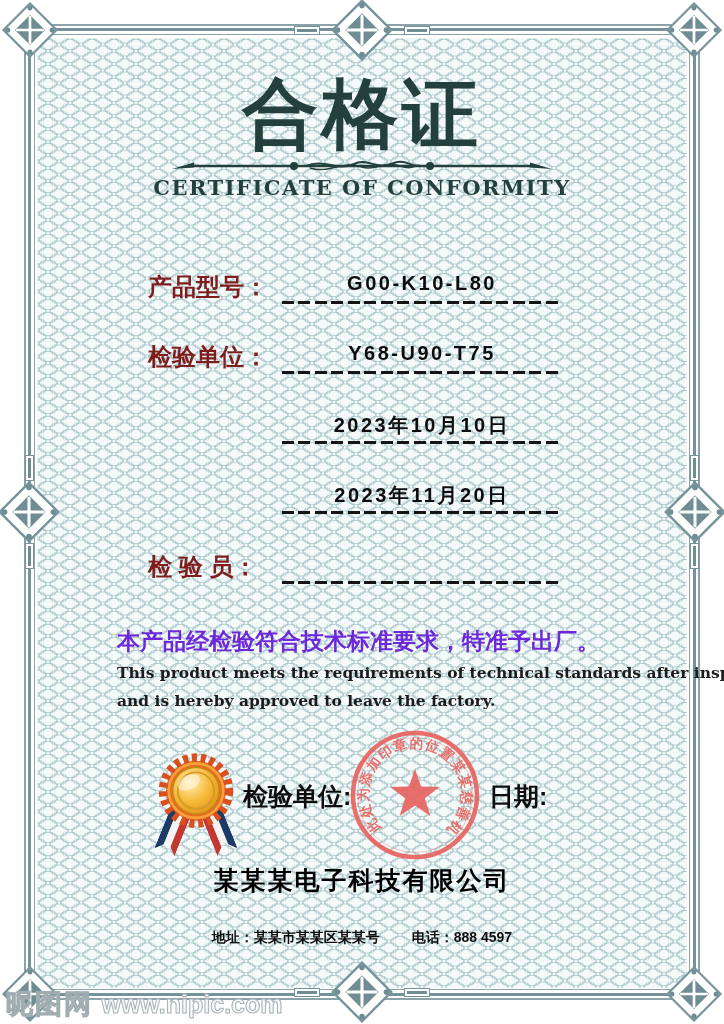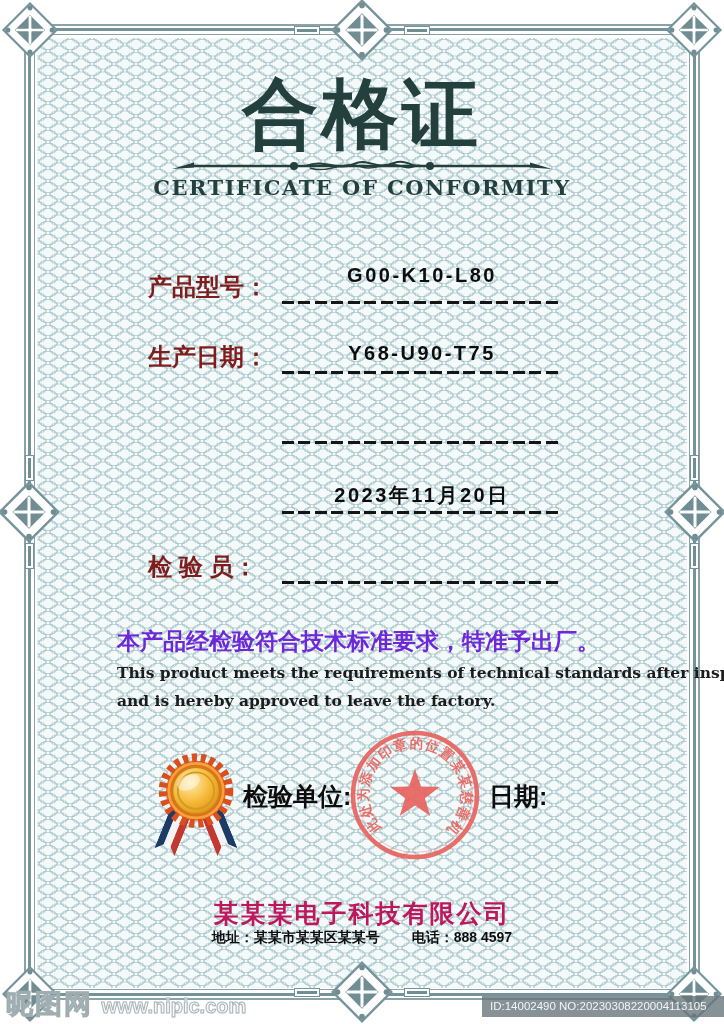--- a/index.html
+++ b/index.html
@@ -50,32 +50,32 @@
   .stmt-zh { position:absolute; left:117px; top:626px; font-size:23px; font-weight:600; color:#6d28d9; z-index:3; white-space:nowrap; }
   .stmt-en { position:absolute; left:117px; font-family:"DejaVu Serif", serif; font-size:15.5px; font-weight:bold; color:#1c1c1c; z-index:3; white-space:nowrap; }
 
   
   .medal { position:absolute; left:146px; top:747px; z-index:3; }
   .unit-label { position:absolute; left:243px; top:780px; font-size:25px; font-weight:bold; color:#0d0d0d; z-index:3; }
   .stamp { position:absolute; left:347px; top:727px; z-index:4; opacity:0.92; }
   .date-label { position:absolute; left:489px; top:780px; font-size:25px; font-weight:bold; color:#0d0d0d; z-index:3; }
 
   
-  .company { position:absolute; top:897px; left:0; width:100%; text-align:center; font-size:25px; font-weight:bold; color:#be185d; letter-spacing:2px; z-index:3; }
+  .company { position:absolute; top:864px; left:0; width:100%; text-align:center; font-size:25px; font-weight:bold; color:#000000; letter-spacing:2px; z-index:3; }
   .address-row { position:absolute; top:929px; left:0; width:100%; text-align:center; font-size:14px; font-weight:bold; color:#0d0d0d; z-index:3; }
   .address-row span { margin:16px 14px; }
 
   
   .wm-left { position:absolute; left:6px; top:986px; z-index:6; white-space:nowrap; }
   .wm-site {
     font-size:27px; font-weight:900; color:rgba(255,255,255,0.92);
     -webkit-text-stroke:1px #9fadb1; text-shadow:0 0 1px #9fadb1; letter-spacing:2px;
   }
   .wm-url {
-    font-size:20px; font-weight:bold; color:rgba(255,255,255,0.90);
+    font-size:25px; font-weight:bold; color:rgba(255,255,255,0.90);
     -webkit-text-stroke:1px #a8b4b8; text-shadow:0 0 1px #a8b4b8; margin-left:4px;
   }
   .wm-right {
     position:absolute; right:0; top:996px; width:242px; height:21px;
     background:rgba(100,115,120,0.78); color:#f3f6f6; font-size:11.5px;
     line-height:21px; padding-left:8px; z-index:6; white-space:nowrap;
   }
 </style>
 </head>
 <body>
@@ -145,27 +145,28 @@
     <polygon points="380,12 358,5.5 358,10.5" fill="#24403c"></polygon>
     <circle cx="122" cy="9" r="4" fill="#24403c"></circle>
     <circle cx="258" cy="9" r="4" fill="#24403c"></circle>
     <path d="M134,9 C152,1 166,15 182,7 C196,0 204,14 222,6 C234,1 242,12 248,8" fill="none" stroke="#24403c" stroke-width="2"></path>
     <path d="M138,11 C158,17 170,3 190,10 C204,15 214,2 232,10 C240,13 245,7 247,9" fill="none" stroke="#24403c" stroke-width="1.4"></path>
   </svg>
 
   <div class="subtitle">CERTIFICATE OF CONFORMITY</div>
 
   <div class="field-label" style="top:271px">产品型号：</div>
-  <div class="field-value" style="top:264px">G00-K10-L80</div>
+  <div class="field-value" style="top:272px">G00-K10-L80</div>
   <div class="field-line" style="top:301px"></div>
 
-  <div class="field-label" style="top:341px">生产日期：</div>
+  <div class="field-label" style="top:341px">检验单位：</div>
   <div class="field-value" style="top:342px">Y68-U90-T75</div>
   <div class="field-line" style="top:371px"></div>
 
+  <div class="field-value" style="top:412px">2023年10月10日</div>
   <div class="field-line" style="top:441px"></div>
 
   <div class="field-value" style="top:482px">2023年11月20日</div>
   <div class="field-line" style="top:511px"></div>
 
   <div class="field-label" style="top:551px">检 验 员：</div>
   <div class="field-value" style="top:552px"></div>
   <div class="field-line" style="top:581px"></div>
 
   <div class="stmt-zh">本产品经检验符合技术标准要求，特准予出厂。</div>
@@ -224,15 +225,14 @@
   <div class="company">某某某电子科技有限公司</div>
   <div class="address-row">
     <span>地址：某某市某某区某某号</span>
     <span>电话：888  4597</span>
   </div>
 
   <div class="wm-left">
     <span class="wm-site">昵图网</span>
     <span class="wm-url">www.nipic.com</span>
   </div>
-  <div class="wm-right">ID:14002490 NO:20230308220004113105</div>
 
 </div>
 
 </body></html>

